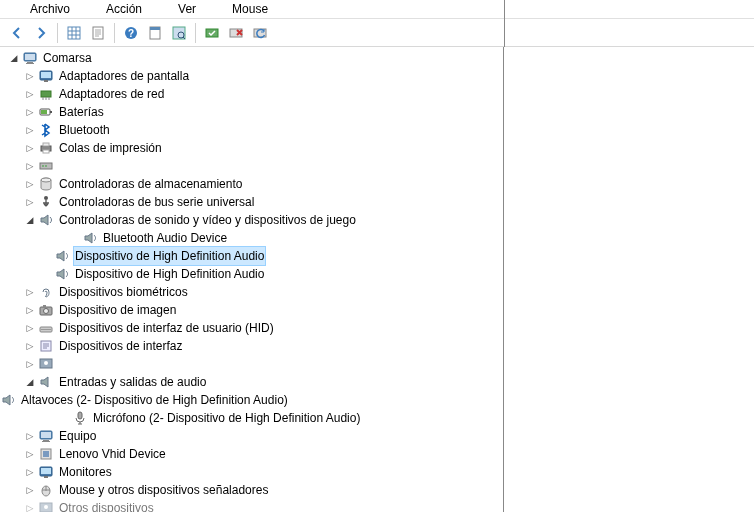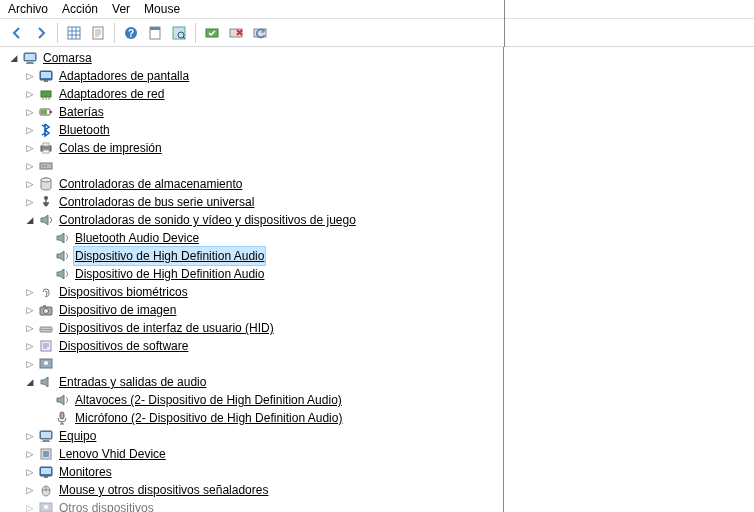--- a/index.html
+++ b/index.html
@@ -13,21 +13,21 @@
   overflow: hidden;
 }
 .menubar {
   display: flex;
   gap: 14px;
   padding: 2px 8px;
   border-bottom: 1px solid #e0e0e0;
   height: 19px;
   align-items: center;
 }
-.menubar span { cursor: default; }
+.menubar span { cursor: default; margin-left: 22px; }
 .toolbar {
   display: flex;
   gap: 2px;
   padding: 2px 6px;
   border-bottom: 1px solid #d8d8d8;
   height: 28px;
   align-items: center;
 }
 .tbtn {
   width: 22px;
@@ -67,21 +67,21 @@
 .icon {
   width: 16px;
   height: 16px;
   margin-right: 3px;
   display: flex;
   align-items: center;
   justify-content: center;
   flex-shrink: 0;
 }
 .icon svg { width: 16px; height: 16px; }
-.label { padding: 0 2px; text-decoration: underline; }
+.label { padding: 0 2px; }
 .node.selected .label {
   background: #cce8ff;
   border: 1px solid #99d1ff;
   padding: 0 1px;
 }
 
 .vdiv {
   position: absolute;
   top: 0;
   left: 504px;
@@ -378,169 +378,169 @@
 <div class="node" style="padding-left:22px">
   <span class="expander expanded">◢</span>
   <span class="icon">
           <svg>
             <use href="#i-speaker"></use>
           </svg>
         </span>
   <span class="label">Controladoras de sonido y vídeo y dispositivos de juego</span>
 </div>
 
+<div class="node" style="padding-left:82px">
+  <span class="icon">
+          <svg>
+            <use href="#i-speaker"></use>
+          </svg>
+        </span>
+  <span class="label">Bluetooth Audio Device</span>
+</div>
+
+<div class="node selected" style="padding-left:54px">
+  <span class="icon">
+          <svg>
+            <use href="#i-speaker"></use>
+          </svg>
+        </span>
+  <span class="label">Dispositivo de High Definition Audio</span>
+</div>
+
 <div class="node" style="padding-left:54px">
   <span class="icon">
           <svg>
             <use href="#i-speaker"></use>
           </svg>
         </span>
-  <span class="label">Bluetooth Audio Device</span>
-</div>
-
-<div class="node selected" style="padding-left:54px">
+  <span class="label">Dispositivo de High Definition Audio</span>
+</div>
+
+<div class="node" style="padding-left:22px">
+  <span class="expander">▷</span>
+  <span class="icon">
+          <svg>
+            <use href="#i-biometric"></use>
+          </svg>
+        </span>
+  <span class="label">Dispositivos biométricos</span>
+</div>
+
+<div class="node" style="padding-left:22px">
+  <span class="expander">▷</span>
+  <span class="icon">
+          <svg>
+            <use href="#i-camera"></use>
+          </svg>
+        </span>
+  <span class="label">Dispositivo de imagen</span>
+</div>
+
+<div class="node" style="padding-left:22px">
+  <span class="expander">▷</span>
+  <span class="icon">
+          <svg>
+            <use href="#i-hid"></use>
+          </svg>
+        </span>
+  <span class="label">Dispositivos de interfaz de usuario (HID)</span>
+</div>
+
+<div class="node" style="padding-left:22px">
+  <span class="expander">▷</span>
+  <span class="icon">
+          <svg>
+            <use href="#i-software"></use>
+          </svg>
+        </span>
+  <span class="label">Dispositivos de interfaz</span>
+</div>
+
+<div class="node" style="padding-left:22px">
+  <span class="expander">▷</span>
+  <span class="icon">
+          <svg>
+            <use href="#i-system"></use>
+          </svg>
+        </span>
+</div>
+
+<div class="node" style="padding-left:22px">
+  <span class="expander expanded">◢</span>
+  <span class="icon">
+          <svg>
+            <use href="#i-audio-io"></use>
+          </svg>
+        </span>
+  <span class="label">Entradas y salidas de audio</span>
+</div>
+
+<div class="node" style="">
   <span class="icon">
           <svg>
             <use href="#i-speaker"></use>
           </svg>
         </span>
-  <span class="label">Dispositivo de High Definition Audio</span>
-</div>
-
-<div class="node" style="padding-left:54px">
-  <span class="icon">
-          <svg>
-            <use href="#i-speaker"></use>
-          </svg>
-        </span>
-  <span class="label">Dispositivo de High Definition Audio</span>
-</div>
-
-<div class="node" style="padding-left:22px">
-  <span class="expander">▷</span>
-  <span class="icon">
-          <svg>
-            <use href="#i-biometric"></use>
-          </svg>
-        </span>
-  <span class="label">Dispositivos biométricos</span>
-</div>
-
-<div class="node" style="padding-left:22px">
-  <span class="expander">▷</span>
-  <span class="icon">
-          <svg>
-            <use href="#i-camera"></use>
-          </svg>
-        </span>
-  <span class="label">Dispositivo de imagen</span>
-</div>
-
-<div class="node" style="padding-left:22px">
-  <span class="expander">▷</span>
-  <span class="icon">
-          <svg>
-            <use href="#i-hid"></use>
-          </svg>
-        </span>
-  <span class="label">Dispositivos de interfaz de usuario (HID)</span>
-</div>
-
-<div class="node" style="padding-left:22px">
-  <span class="expander">▷</span>
-  <span class="icon">
-          <svg>
-            <use href="#i-software"></use>
-          </svg>
-        </span>
-  <span class="label">Dispositivos de software</span>
-</div>
-
-<div class="node" style="padding-left:22px">
+  <span class="label">Altavoces (2- Dispositivo de High Definition Audio)</span>
+</div>
+
+<div class="node" style="padding-left:72px">
+  <span class="icon">
+          <svg>
+            <use href="#i-mic"></use>
+          </svg>
+        </span>
+  <span class="label">Micrófono (2- Dispositivo de High Definition Audio)</span>
+</div>
+
+<div class="node" style="padding-left:22px">
+  <span class="expander">▷</span>
+  <span class="icon">
+          <svg>
+            <use href="#i-computer"></use>
+          </svg>
+        </span>
+  <span class="label">Equipo</span>
+</div>
+
+<div class="node" style="padding-left:22px">
+  <span class="expander">▷</span>
+  <span class="icon">
+          <svg>
+            <use href="#i-lenovo"></use>
+          </svg>
+        </span>
+  <span class="label">Lenovo Vhid Device</span>
+</div>
+
+<div class="node" style="padding-left:22px">
+  <span class="expander">▷</span>
+  <span class="icon">
+          <svg>
+            <use href="#i-monitor"></use>
+          </svg>
+        </span>
+  <span class="label">Monitores</span>
+</div>
+
+<div class="node" style="padding-left:22px">
+  <span class="expander">▷</span>
+  <span class="icon">
+          <svg>
+            <use href="#i-mouse"></use>
+          </svg>
+        </span>
+  <span class="label">Mouse y otros dispositivos señaladores</span>
+</div>
+
+<div class="node" style="padding-left:22px;opacity:.55">
   <span class="expander">▷</span>
   <span class="icon">
           <svg>
             <use href="#i-system"></use>
           </svg>
         </span>
-</div>
-
-<div class="node" style="padding-left:22px">
-  <span class="expander expanded">◢</span>
-  <span class="icon">
-          <svg>
-            <use href="#i-audio-io"></use>
-          </svg>
-        </span>
-  <span class="label">Entradas y salidas de audio</span>
-</div>
-
-<div class="node" style="padding-left:54px">
-  <span class="icon">
-          <svg>
-            <use href="#i-speaker"></use>
-          </svg>
-        </span>
-  <span class="label">Altavoces (2- Dispositivo de High Definition Audio)</span>
-</div>
-
-<div class="node" style="padding-left:54px">
-  <span class="icon">
-          <svg>
-            <use href="#i-mic"></use>
-          </svg>
-        </span>
-  <span class="label">Micrófono (2- Dispositivo de High Definition Audio)</span>
-</div>
-
-<div class="node" style="padding-left:22px">
-  <span class="expander">▷</span>
-  <span class="icon">
-          <svg>
-            <use href="#i-computer"></use>
-          </svg>
-        </span>
-  <span class="label">Equipo</span>
-</div>
-
-<div class="node" style="padding-left:22px">
-  <span class="expander">▷</span>
-  <span class="icon">
-          <svg>
-            <use href="#i-lenovo"></use>
-          </svg>
-        </span>
-  <span class="label">Lenovo Vhid Device</span>
-</div>
-
-<div class="node" style="padding-left:22px">
-  <span class="expander">▷</span>
-  <span class="icon">
-          <svg>
-            <use href="#i-monitor"></use>
-          </svg>
-        </span>
-  <span class="label">Monitores</span>
-</div>
-
-<div class="node" style="padding-left:22px">
-  <span class="expander">▷</span>
-  <span class="icon">
-          <svg>
-            <use href="#i-mouse"></use>
-          </svg>
-        </span>
-  <span class="label">Mouse y otros dispositivos señaladores</span>
-</div>
-
-<div class="node" style="padding-left:22px;opacity:.55">
-  <span class="expander">▷</span>
-  <span class="icon">
-          <svg>
-            <use href="#i-system"></use>
-          </svg>
-        </span>
   <span class="label">Otros dispositivos</span>
 </div>
 
 </div>
 <div class="right-pane"></div>
 </div>
 
 </body></html>

